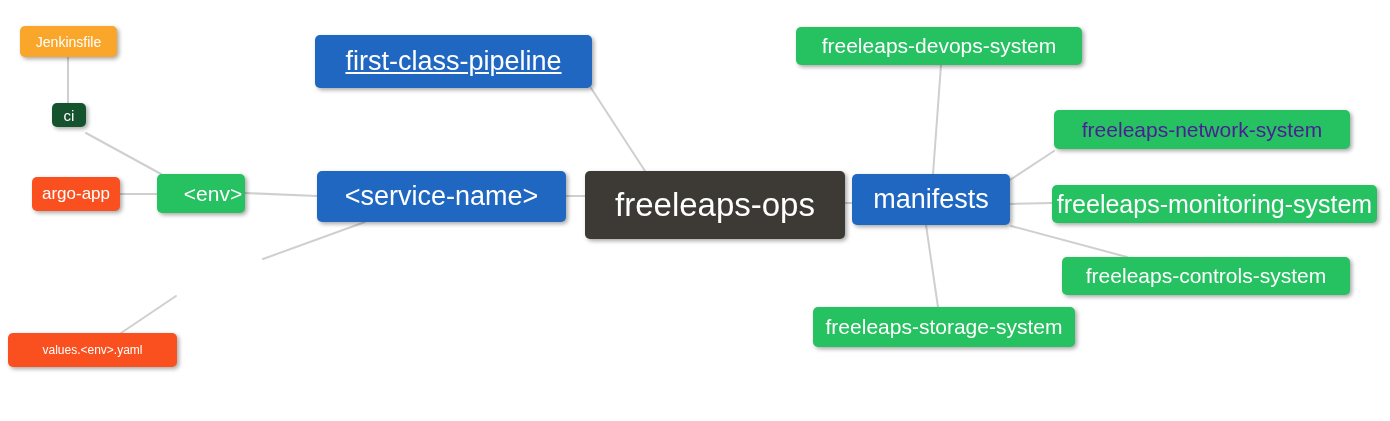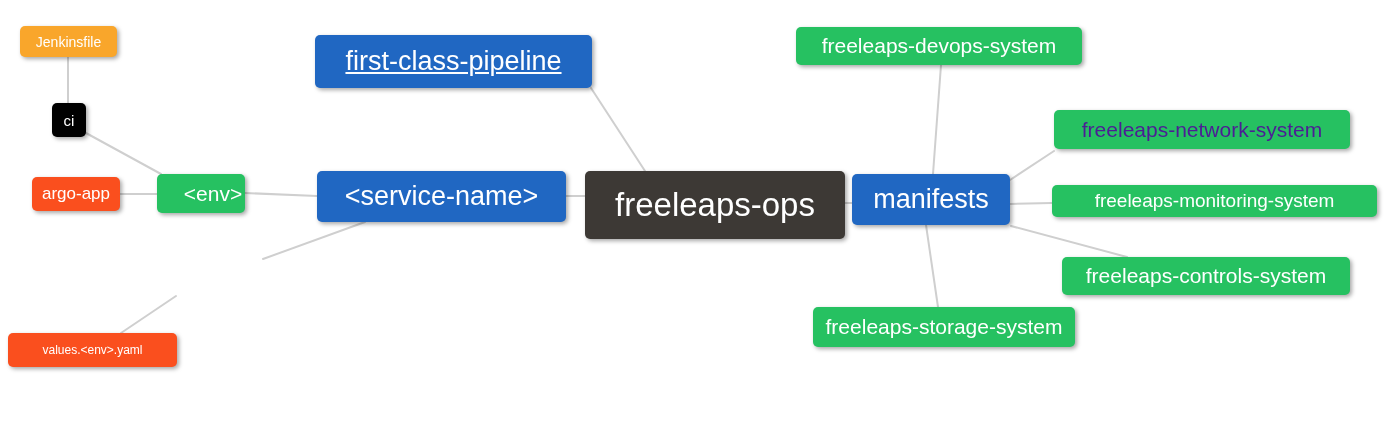--- a/index.html
+++ b/index.html
@@ -50,26 +50,26 @@
       <line x1="591" y1="88" x2="645" y2="171" stroke="#cfcfcf" stroke-width="2" stroke-linecap="round"></line>
       <line x1="566" y1="196" x2="585" y2="196" stroke="#cfcfcf" stroke-width="2" stroke-linecap="round"></line>
       <line x1="845" y1="203" x2="852" y2="203" stroke="#cfcfcf" stroke-width="2" stroke-linecap="round"></line>
       <line x1="933" y1="174" x2="941" y2="65" stroke="#cfcfcf" stroke-width="2" stroke-linecap="round"></line>
       <line x1="1010" y1="180" x2="1054" y2="151" stroke="#cfcfcf" stroke-width="2" stroke-linecap="round"></line>
       <line x1="1010" y1="204" x2="1052" y2="203" stroke="#cfcfcf" stroke-width="2" stroke-linecap="round"></line>
       <line x1="1011" y1="226" x2="1127" y2="257" stroke="#cfcfcf" stroke-width="2" stroke-linecap="round"></line>
       <line x1="926" y1="225" x2="938" y2="307" stroke="#cfcfcf" stroke-width="2" stroke-linecap="round"></line>
     </svg>
 <div class="node" style="left: 20px; top: 26px; width: 97px; height: 31px; background: rgb(249, 166, 43); font-size: 14px; color: rgb(255, 255, 255);">Jenkinsfile</div>
-    <div class="node" style="left: 52px; top: 103px; width: 34px; height: 34px; background: #000000; font-size: 15px; color: rgb(255, 255, 255);">ci</div>
+    <div class="node" style="left: 52px; top: 103px; width: 34px; height: 24px; background: #14532d; font-size: 15px; color: rgb(255, 255, 255);">ci</div>
     <div class="node" style="left: 32px; top: 177px; width: 88px; height: 34px; background: rgb(250, 79, 30); font-size: 17px; color: rgb(255, 255, 255);">argo-app</div>
     <div class="node" style="left: 157px; top: 174px; width: 88px; height: 39px; background: rgb(38, 193, 97); font-size: 21px; color: rgb(255, 255, 255); padding-left: 24px;">&lt;env&gt;</div>
     <div class="node" style="left: 8px; top: 333px; width: 169px; height: 34px; background: rgb(250, 79, 30); font-size: 12px; color: rgb(255, 255, 255);">values.&lt;env&gt;.yaml</div>
     <div class="node" style="left: 315px; top: 35px; width: 277px; height: 53px; background: rgb(32, 103, 194); font-size: 27px; color: rgb(255, 255, 255); text-decoration: underline;">first-class-pipeline</div>
     <div class="node" style="left: 317px; top: 171px; width: 249px; height: 51px; background: rgb(32, 103, 194); font-size: 27px; color: rgb(255, 255, 255);">&lt;service-name&gt;</div>
     <div class="node" style="left: 585px; top: 171px; width: 260px; height: 68px; background: rgb(61, 57, 53); font-size: 33px; color: rgb(255, 255, 255);">freeleaps-ops</div>
     <div class="node" style="left: 852px; top: 174px; width: 158px; height: 51px; background: rgb(32, 103, 194); font-size: 27px; color: rgb(255, 255, 255);">manifests</div>
     <div class="node" style="left: 796px; top: 27px; width: 286px; height: 38px; background: rgb(38, 193, 97); font-size: 21px; color: rgb(255, 255, 255);">freeleaps-devops-system</div>
     <div class="node" style="left: 1054px; top: 110px; width: 296px; height: 39px; background: rgb(38, 193, 97); font-size: 21px; color: #4c1d95;">freeleaps-network-system</div>
-    <div class="node" style="left: 1052px; top: 185px; width: 325px; height: 32px; background: rgb(38, 193, 97); font-size: 19px; color: rgb(255, 255, 255);">freeleaps-monitoring-system</div>
+    <div class="node" style="left: 1052px; top: 185px; width: 325px; height: 38px; background: rgb(38, 193, 97); font-size: 25px; color: rgb(255, 255, 255);">freeleaps-monitoring-system</div>
     <div class="node" style="left: 1062px; top: 257px; width: 288px; height: 38px; background: rgb(38, 193, 97); font-size: 21px; color: rgb(255, 255, 255);">freeleaps-controls-system</div>
     <div class="node" style="left: 813px; top: 307px; width: 262px; height: 40px; background: rgb(38, 193, 97); font-size: 21px; color: rgb(255, 255, 255);">freeleaps-storage-system</div>
   </div>
 
 </body></html>

